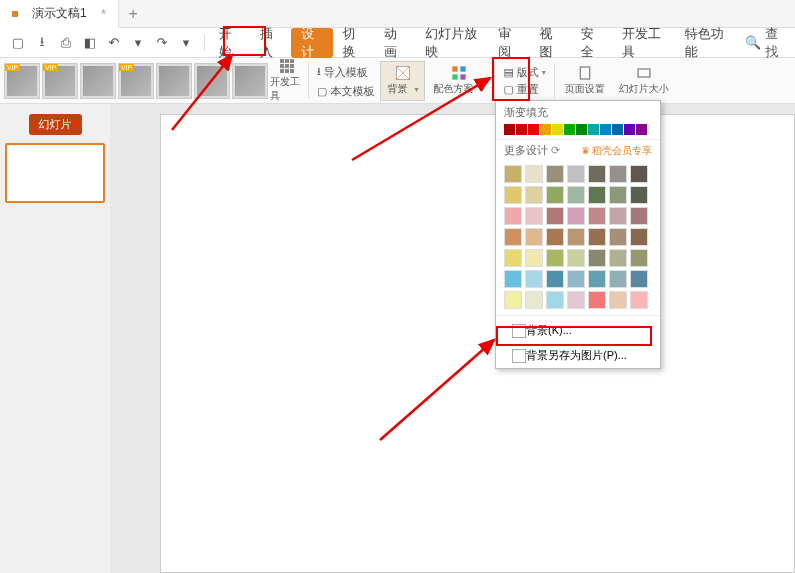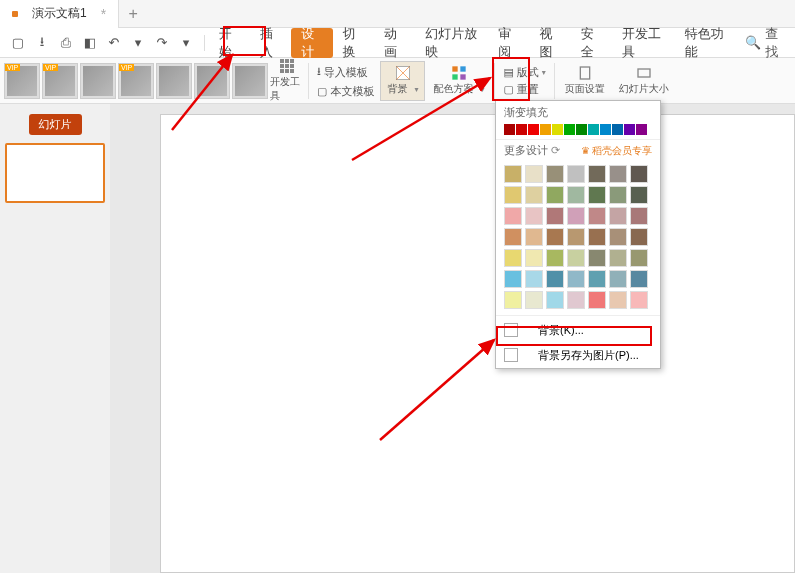--- a/index.html
+++ b/index.html
@@ -47,21 +47,21 @@
 
 .dropdown { position: absolute; left: 495px; top: 100px; width: 166px; background: #fff; border: 1px solid #bbb; box-shadow: 2px 2px 6px rgba(0,0,0,0.25); z-index: 30; font-size: 11px; }
 .dropdown .sec-title { padding: 4px 8px; color: #666; }
 .grad-row { display: flex; gap: 1px; padding: 0 8px 4px; }
 .grad-row span { width: 11px; height: 11px; display: inline-block; }
 .dk-header { display: flex; justify-content: space-between; padding: 3px 8px; color: #666; align-items: center; border-top: 1px solid #eee; }
 .dk-header .vip { color: #e67e22; font-size: 10px; display: flex; align-items: center; gap: 2px; }
 .swatch-grid { padding: 4px 8px; display: grid; grid-template-columns: repeat(7, 18px); gap: 3px; }
 .swatch-grid span { width: 18px; height: 18px; display: inline-block; border: 1px solid #ddd; }
 .dd-sep { height: 1px; background: #eee; margin: 2px 0; }
-.dd-item { display: flex; gap: 20px; padding: 5px 8px; cursor: pointer; }
+.dd-item { display: flex; align-items: center; gap: 0; padding: 5px 16px; cursor: pointer; }
 .dd-item .ic { width: 14px; height: 14px; border: 1px solid #aaa; }
 
 svg.overlay { position: absolute; top: 0; left: 0; pointer-events: none; z-index: 45; }
 </style>
 </head>
 <body>
 
 <div class="tab-bar">
   <div class="tab">
     <span class="dot"></span>

